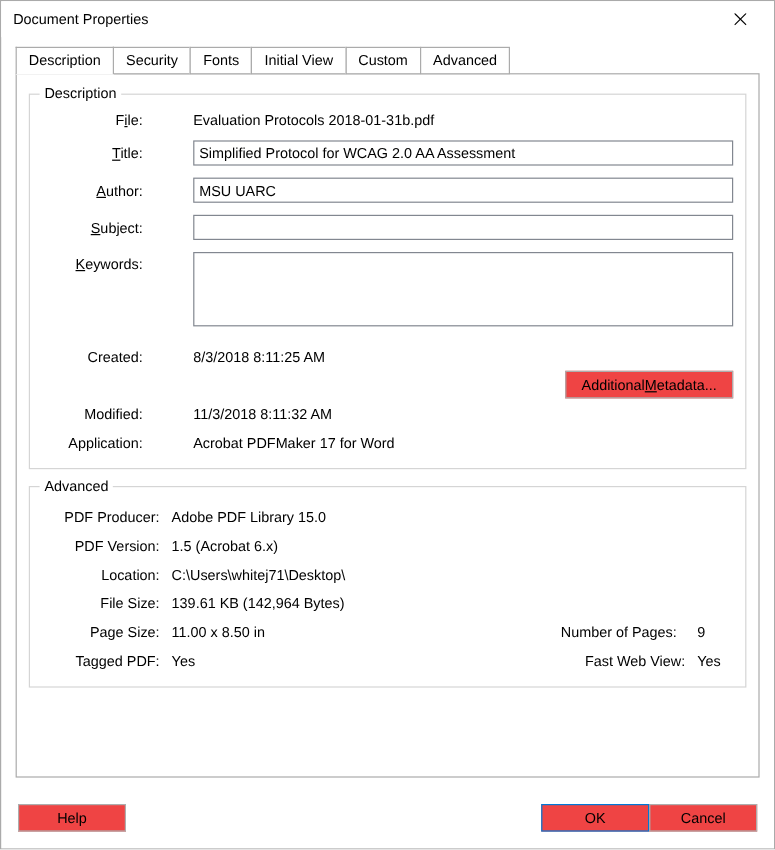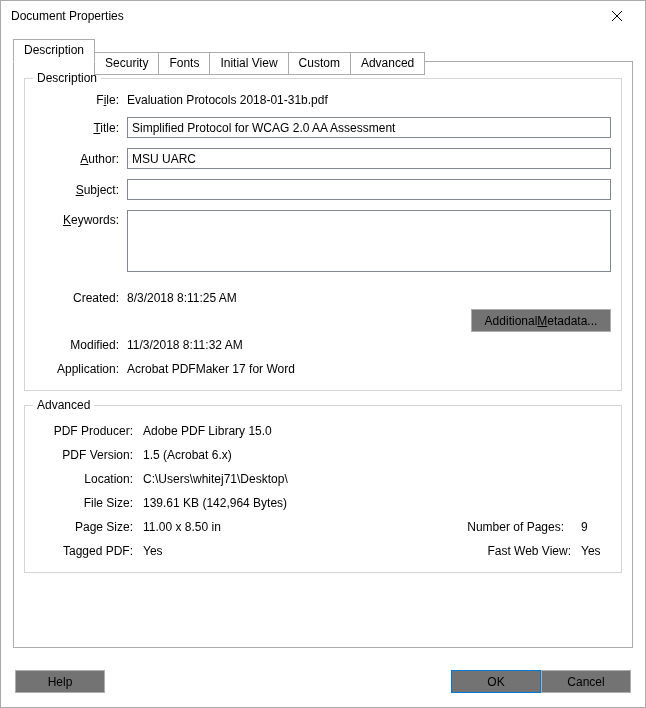--- a/index.html
+++ b/index.html
@@ -48,21 +48,21 @@
     background: #fff;
     padding: 3px 10px 4px 10px;
     margin-right: -1px;
     font-size: 12px;
     position: relative;
     top: 1px;
   }
   .tab.inactive {
     background: #fff;
     border-bottom: 1px solid #ababab;
-    top: 13px;
+    top: 0;
   }
   .tab.active {
     border-bottom: 1px solid #fff;
     top: 0;
     z-index: 3;
   }
   .tabpanel {
     border: 1px solid #ababab;
     flex: 1;
     padding: 10px 10px 8px 10px;
@@ -88,21 +88,21 @@
     align-items: center;
     margin-bottom: 10px;
   }
   .row.top { align-items: flex-start; }
   .lbl {
     width: 92px;
     text-align: right;
     padding-right: 8px;
     white-space: nowrap;
   }
-  .val { flex: 1; }
+  .val { flex: 1; margin-left: 34px; }
   input.textin {
     width: 100%;
     font-family: inherit;
     font-size: 12px;
     padding: 0 4px;
     border: 1px solid #828790;
     background: #fff;
     height: 21px;
   }
   textarea.textin {
@@ -113,21 +113,21 @@
     border: 1px solid #828790;
     background: #fff;
     height: 62px;
     resize: none;
   }
   .u { text-decoration: underline; }
   .btn {
     min-width: 90px;
     height: 23px;
     border: 1px solid #adadad;
-    background: #737373;
+    background: #ef4444;
     font-family: inherit;
     font-size: 12px;
     padding: 0 12px;
     text-align: center;
     display: inline-flex;
     align-items: center;
     justify-content: center;
   }
   .btn.default {
     border: 1px solid #0078d7;

